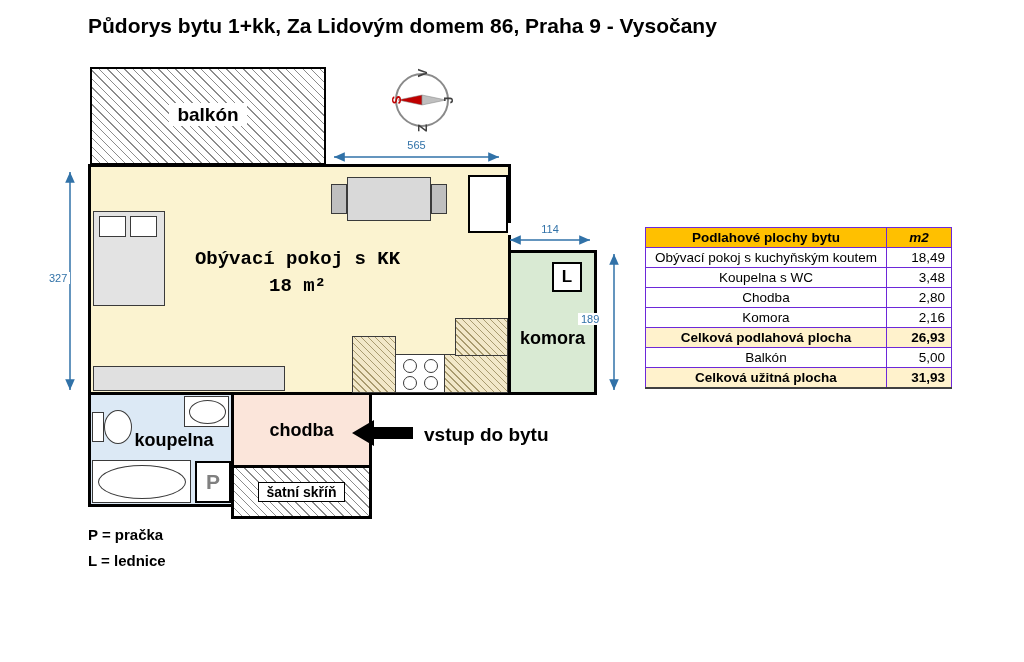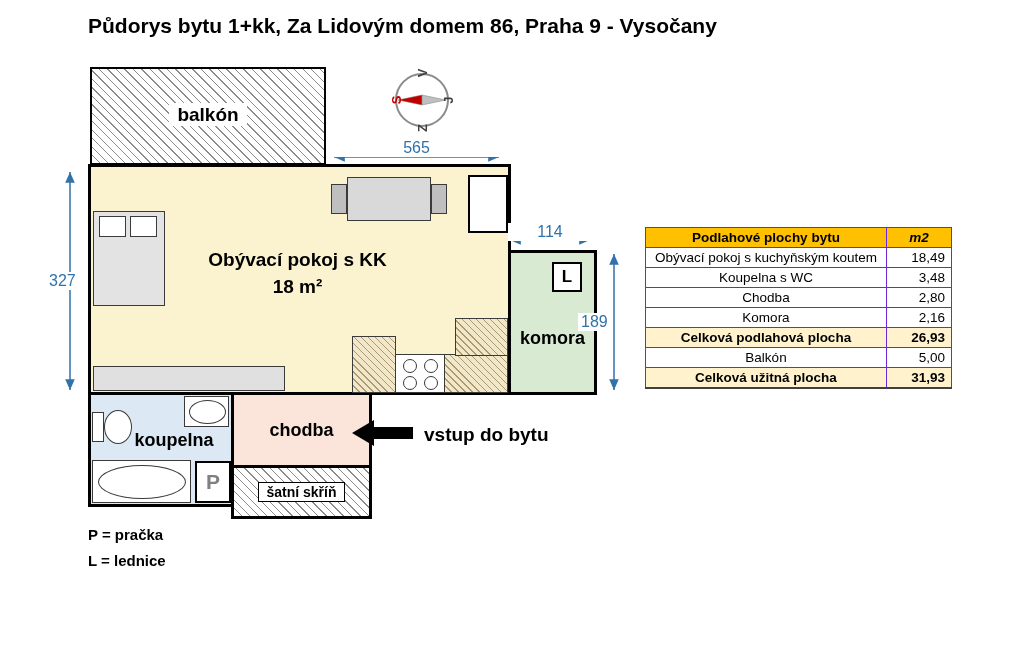--- a/index.html
+++ b/index.html
@@ -6,21 +6,21 @@
   body{
     width:1024px;height:662px;position:relative;overflow:hidden;
     background:#fff;font-family:"Liberation Sans", sans-serif;color:#000;
   }
   .abs{position:absolute;}
   .room{position:absolute;box-sizing:border-box;border:3px solid #000;z-index:1;}
   .furn{position:absolute;box-sizing:border-box;border:1px solid #3a3a3a;background:#E3E3E3;z-index:3;}
   .white-furn{background:#fff;}
   .label{position:absolute;z-index:10;font-weight:bold;white-space:nowrap;}
   .room-label{font-size:19px;}
-  .dim{position:absolute;z-index:10;color:#3172A8;font-size:16px;background:#fff;padding:0 3px;white-space:nowrap;}
+  .dim{position:absolute;z-index:10;color:#3172A8;font-size:11px;background:#fff;padding:0 3px;white-space:nowrap;}
   .hatch-gray{background:repeating-linear-gradient(45deg,#ffffff 0px,#ffffff 5px,#8c8c8c 5px,#8c8c8c 6px);}
   .hatch-beige{background:repeating-linear-gradient(45deg,#F2E8C9 0px,#F2E8C9 4px,#A99B6F 4px,#A99B6F 5px);}
   .ellipse{border-radius:50%;}
   .appliance-letter{display:flex;align-items:center;justify-content:center;font-weight:bold;}
   #title{position:absolute;left:88px;top:14px;font-size:21px;font-weight:bold;z-index:10;}
   #legend{position:absolute;left:88px;top:522px;font-size:15px;font-weight:bold;line-height:26px;z-index:10;}
   svg.overlay{position:absolute;left:0;top:0;z-index:5;pointer-events:none;}
   .areas-table{position:absolute;left:645px;top:227px;border-collapse:collapse;font-size:13.5px;z-index:10;background:#fff;}
   .areas-table td{border:1px solid #6d28d9;padding:1px 6px;height:17px;background:#fff;white-space:nowrap;}
   .areas-table td.lab{width:228px;text-align:center;}
@@ -77,21 +77,21 @@
     <span>P</span>
   </div>
 
   <div class="furn white-furn appliance-letter" style="left:552px;top:262px;width:30px;height:30px;border:2px solid #000;font-size:17px;color:#000;">
     <span>L</span>
   </div>
 
   <div class="label room-label" style="left:118px;top:104px;width:180px;text-align:center;">
     <span style="background:#fff;padding:1px 8px;">balkón</span>
   </div>
-  <div class="label" style="left:165px;top:246px;width:265px;text-align:center;font-size:19px;line-height:27px;">
+  <div class="label" style="left:165px;top:246px;width:265px;text-align:center;font-size:19px;line-height:27px;font-family:Liberation Mono, monospace;">
     <div>Obývací pokoj s KK</div>
     <div>18 m²</div>
   </div>
   <div class="label room-label" style="left:508px;top:328px;width:89px;text-align:center;font-size:18px;">komora</div>
   <div class="label room-label" style="left:88px;top:430px;width:172px;text-align:center;font-size:18px;">koupelna</div>
   <div class="label room-label" style="left:231px;top:420px;width:141px;text-align:center;font-size:18px;">chodba</div>
   <div class="label" style="left:424px;top:424px;font-size:19px;">vstup do bytu</div>
 
   <div class="dim" style="left:333px;top:139px;width:167px;text-align:center;padding:0;">565</div>
   <div class="dim" style="left:46px;top:272px;">327</div>

